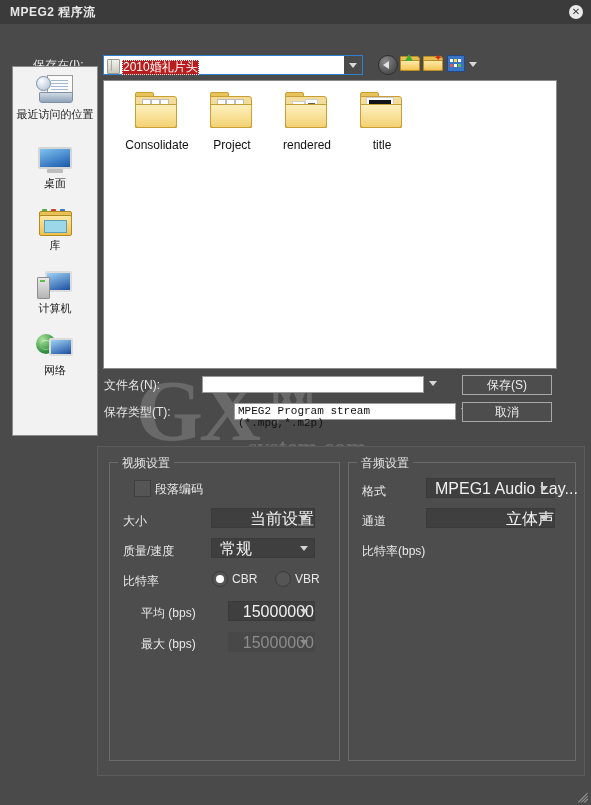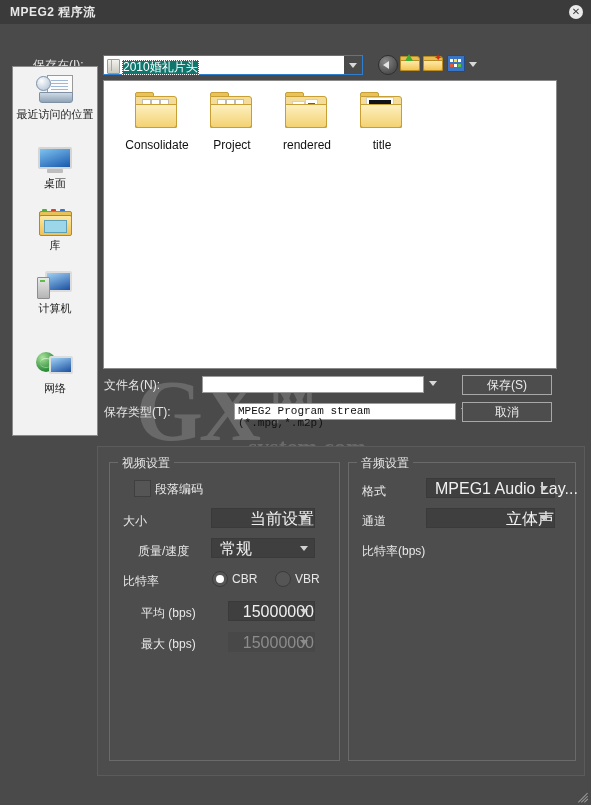--- a/index.html
+++ b/index.html
@@ -19,21 +19,21 @@
 
   
   .dlg{position:absolute;left:0;top:24px;width:591px;height:384px;background:#4a4a4a;}
 
   .lblSaveIn{position:absolute;left:33px;top:33px;font-size:12px;color:#e6e6e6;}
   .pathcombo{position:absolute;left:103px;top:31px;width:260px;height:20px;background:#ffffff;
      border:1px solid #2f7fd1;box-sizing:border-box;}
   .pathcombo .ficon{position:absolute;left:3px;top:3px;width:11px;height:13px;
      background:linear-gradient(180deg,#f2f2ee,#c9c9bd);border:1px solid #9a9a8c;border-radius:1px;}
   .pathcombo .ficon:after{content:"";position:absolute;left:3px;top:0;width:1px;height:11px;background:#a9a99b;}
-  .pathcombo .sel{position:absolute;left:18px;top:4px;height:15px;background:#0f766e;color:#fff;
+  .pathcombo .sel{position:absolute;left:18px;top:4px;height:15px;background:#b91c1c;color:#fff;
      font-size:12px;line-height:15px;padding:0 1px;outline:1px dotted #ffffff;outline-offset:-1px;}
   .cbarrow{position:absolute;right:0;top:0;width:18px;height:18px;background:#4a4a4a;}
   .cbarrow i{position:absolute;left:5px;top:7px;width:0;height:0;border-left:4px solid transparent;
      border-right:4px solid transparent;border-top:5px solid #d8d8d8;}
 
   .tool{position:absolute;top:31px;width:20px;height:20px;cursor:pointer;}
   .tb-back{left:378px;}
   .tb-up{left:400px;}
   .tb-new{left:423px;}
   .tb-views{left:447px;}
@@ -280,21 +280,21 @@
       </div>
       <div class="place" style="top:204px">
         <div class="pcico">
             <div class="scr"></div>
             <div class="box">
               <i></i>
             </div>
           </div>
         <span class="pname">计算机</span>
       </div>
-      <div class="place" style="top:284px">
+      <div class="place" style="top:266px">
         <div class="netico">
             <div class="glb"></div>
             <div class="scr"></div>
           </div>
         <span class="pname">网络</span>
       </div>
     </div>
 
     <div class="filelist">
       <div class="fitem" style="left:10px;top:10px">
@@ -378,21 +378,21 @@
 
       <div class="chk" style="left:24px;top:17px"></div>
       <div class="rtxt" style="left:45px;top:18px">段落编码</div>
 
       <div class="rlabel" style="left:13px;top:50px">大小</div>
       <div class="dd center" style="left:101px;top:45px;width:104px">
         <div class="t">当前设置</div>
         <div class="a"></div>
       </div>
 
-      <div class="rlabel" style="left:28px;top:80px">质量/速度</div>
+      <div class="rlabel" style="left:13px;top:80px">质量/速度</div>
       <div class="dd" style="left:101px;top:75px;width:104px">
         <div class="t">常规</div>
         <div class="a"></div>
       </div>
 
       <div class="rlabel" style="left:13px;top:110px">比特率</div>
       <div class="radio on" style="left:102px;top:108px"></div>
       <div class="rtxt" style="left:122px;top:109px">CBR</div>
       <div class="radio" style="left:165px;top:108px"></div>
       <div class="rtxt" style="left:185px;top:109px">VBR</div>

